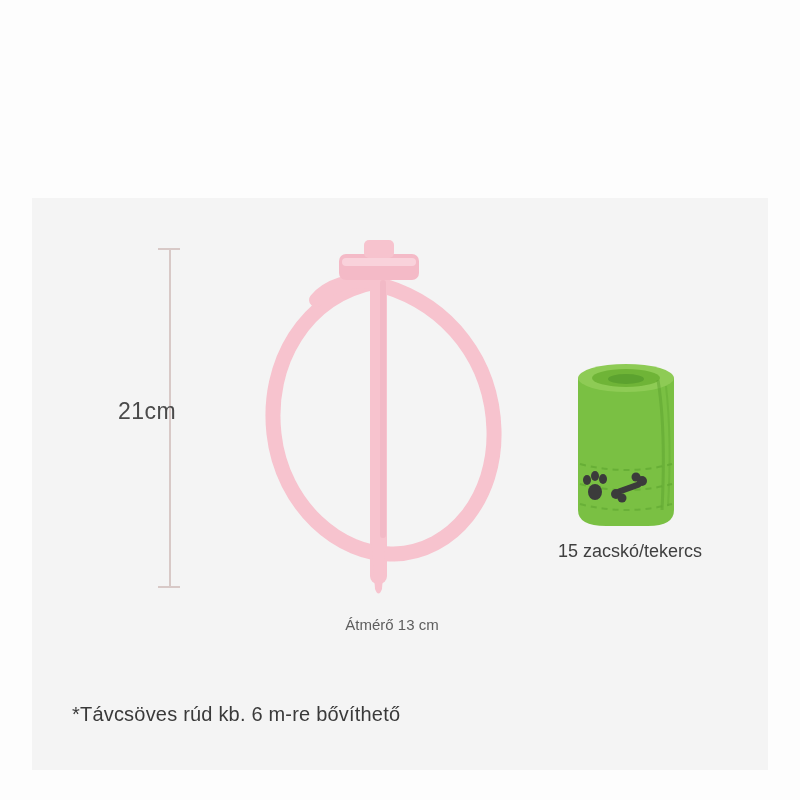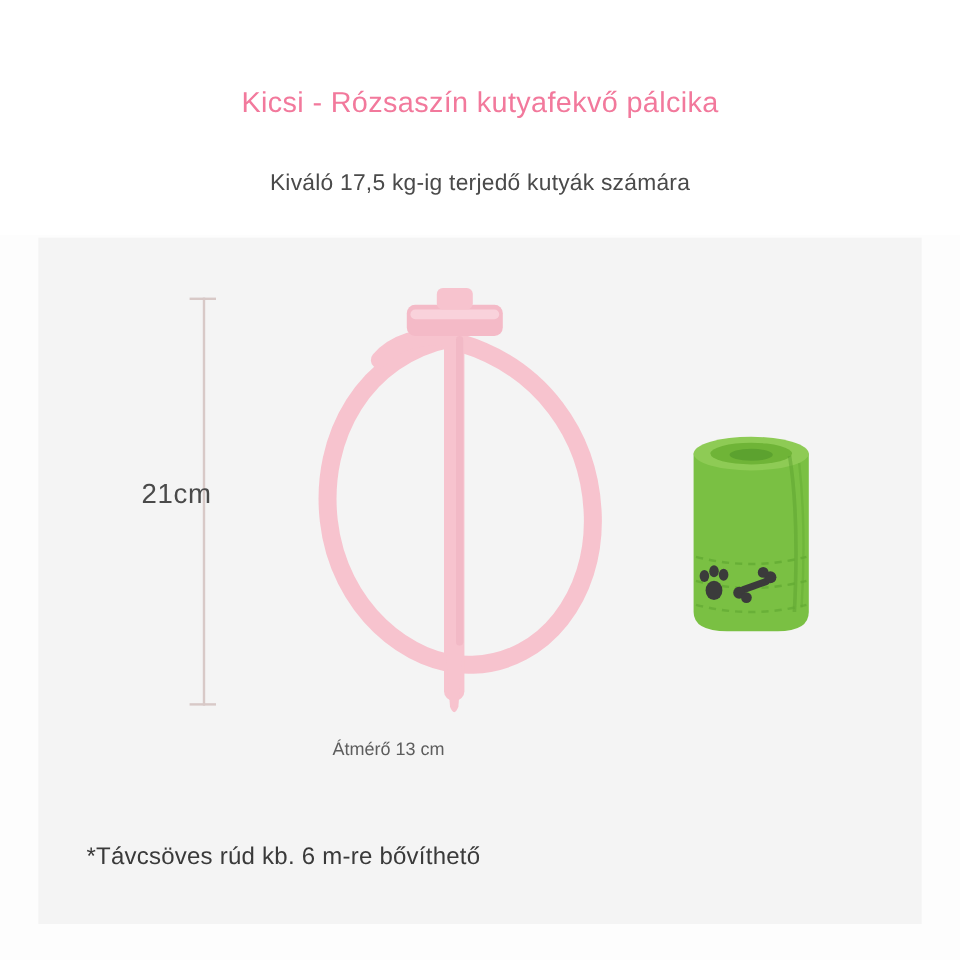--- a/index.html
+++ b/index.html
@@ -95,20 +95,21 @@
     font-size: 23px;
     color: #4a4a4a;
     letter-spacing: 0.5px;
   }
 
   .dim-label-diam {
     position: absolute;
     left: 245px;
     top: 418px;
     width: 230px;
+    text-align: center;
     font-size: 15px;
     color: #5d5d5d;
   }
 
   
   .stick-wrap {
     position: absolute;
     left: 212px;
     top: 36px;
     width: 270px;
@@ -141,24 +142,20 @@
     font-size: 20px;
     color: #3a3a3a;
     letter-spacing: 0.2px;
   }
 </style>
 </head>
 <body>
 
 <div class="page">
 
-  <div class="header">
-    <div class="title">Kicsi - Rózsaszín kutyafekvő pálcika</div>
-    <div class="subtitle">Kiváló 17,5 kg-ig terjedő kutyák számára</div>
-  </div>
 
   <div class="panel">
 
     <div class="dim-vert">
       <div class="cap-top"></div>
       <div class="line"></div>
       <div class="cap-bottom"></div>
     </div>
 
     <div class="dim-label-vert">21cm</div>
@@ -211,18 +208,19 @@
         <g fill="#3b3b3b">
           <rect x="54" y="125" width="26" height="6" rx="3" transform="rotate(-20 67 128)"></rect>
           <circle cx="54" cy="134" r="5"></circle>
           <circle cx="60" cy="138" r="4.5"></circle>
           <circle cx="80" cy="121" r="5"></circle>
           <circle cx="74" cy="117" r="4.5"></circle>
         </g>
       </svg>
     </div>
 
+    <div class="roll-caption">15 zacskó/tekercs</div>
 
   </div>
 
   <div class="footnote">*Távcsöves rúd kb. 6 m-re bővíthető</div>
 
 </div>
 
 </body></html>

